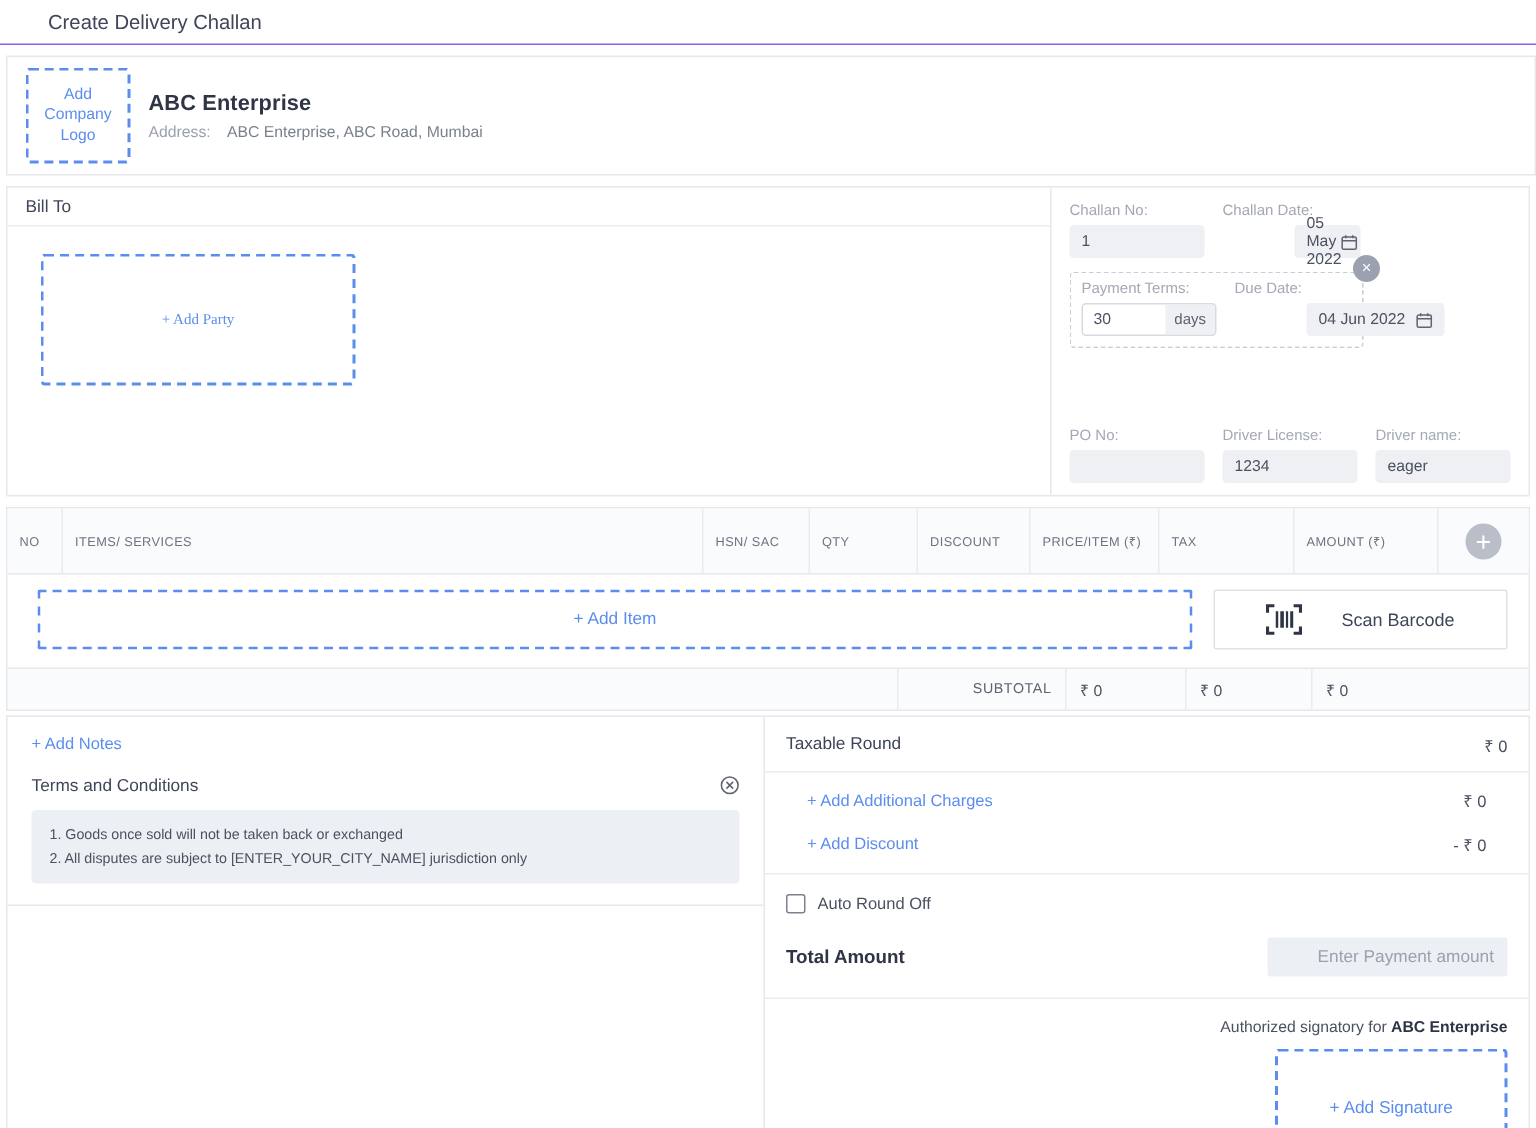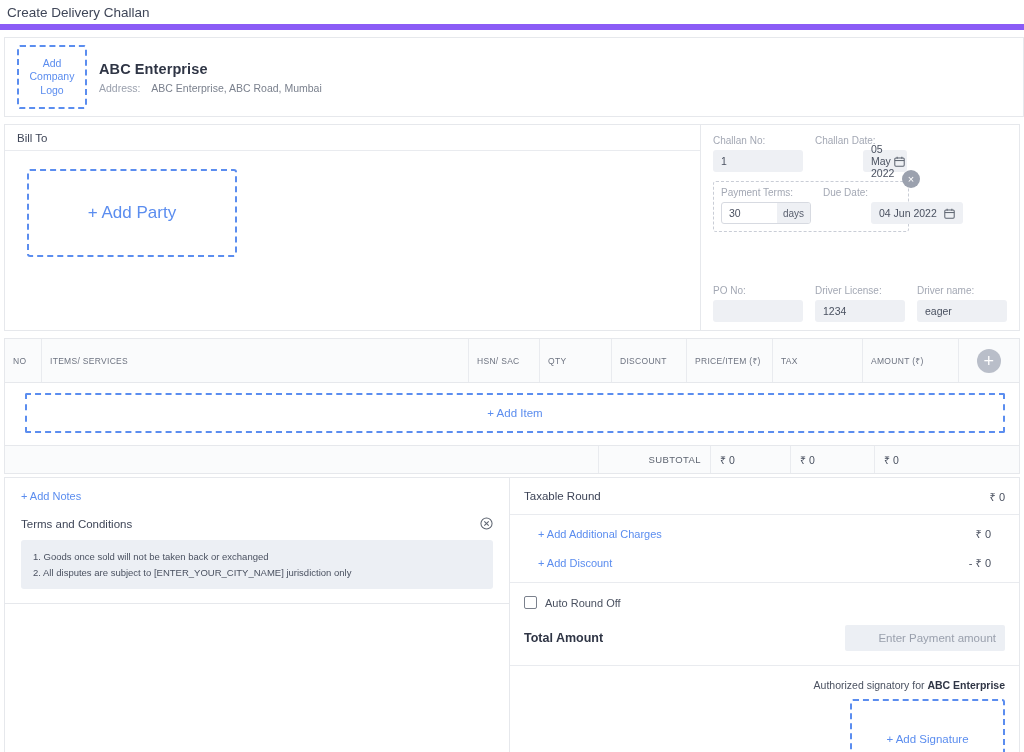--- a/index.html
+++ b/index.html
@@ -8,22 +8,22 @@
     background: #ffffff;
     font-family: "Liberation Sans", sans-serif;
     color: #3d4457;
     overflow: hidden;
   }
 
   
   .titlebar {
     height: 30px;
     display: flex; align-items: center;
-    padding-left: 7px;
-    border-bottom: 6px solid #8b5cf6;
+    padding-left: 32px;
+    border-bottom: 1px solid #8b5cf6;
     background: #fff;
   }
   .titlebar .title { font-size: 13.5px; color: #3f4658; }
 
   
   .card {
     border: 1px solid #e6e8ec;
     background: #fff;
   }
 
@@ -63,21 +63,21 @@
     padding-left: 12px;
     font-size: 11.5px; color: #3f4658;
     border-bottom: 1px solid #e9ebef;
   }
   .billto-body { padding: 18px 0 0 22px; }
   .add-party {
     width: 210px; height: 88px;
     border: 2px dashed #5b8def;
     border-radius: 3px;
     display: flex; align-items: center; justify-content: center;
-    color: #5b8def; font-size: 17px;
+    color: #5b8def; font-size: 10px; font-family: Liberation Serif, serif;
   }
 
   .challan {
     flex: 0 0 312px;
     padding: 10px 12px 8px 12px;
     position: relative;
   }
   .fld-label { font-size: 10px; color: #a3a8b4; margin-bottom: 4px; white-space: nowrap; }
   .fld-box {
     height: 22px;
@@ -403,20 +403,33 @@
     <div class="th c-amt">AMOUNT (₹)</div>
     <div class="th c-plus">
       <div class="plus-btn">+</div>
     </div>
   </div>
 
   <div class="items-body">
     <div class="add-item">
       <span>+ Add Item</span>
     </div>
+    <div class="scan-btn">
+      <svg class="barcode-ico" viewBox="0 0 26 24">
+        <path d="M1,7 L1,2 L6,2" fill="none" stroke="#2f3545" stroke-width="2.3"></path>
+        <path d="M25,7 L25,2 L20,2" fill="none" stroke="#2f3545" stroke-width="2.3"></path>
+        <path d="M1,17 L1,22 L6,22" fill="none" stroke="#2f3545" stroke-width="2.3"></path>
+        <path d="M25,17 L25,22 L20,22" fill="none" stroke="#2f3545" stroke-width="2.3"></path>
+        <rect x="7" y="6" width="1.8" height="12" fill="#2f3545"></rect>
+        <rect x="10.3" y="6" width="2.6" height="12" fill="#2f3545"></rect>
+        <rect x="14.4" y="6" width="1.6" height="12" fill="#2f3545"></rect>
+        <rect x="17.5" y="6" width="2.2" height="12" fill="#2f3545"></rect>
+      </svg>
+      <span class="lbl">Scan Barcode</span>
+    </div>
   </div>
 </div>
 
 <div class="subtotal-card">
   <div class="st-spacer"></div>
   <div class="st-label">SUBTOTAL</div>
   <div class="st-cell w1">₹ 0</div>
   <div class="st-cell w2">₹ 0</div>
   <div class="st-cell w3">₹ 0</div>
 </div>

